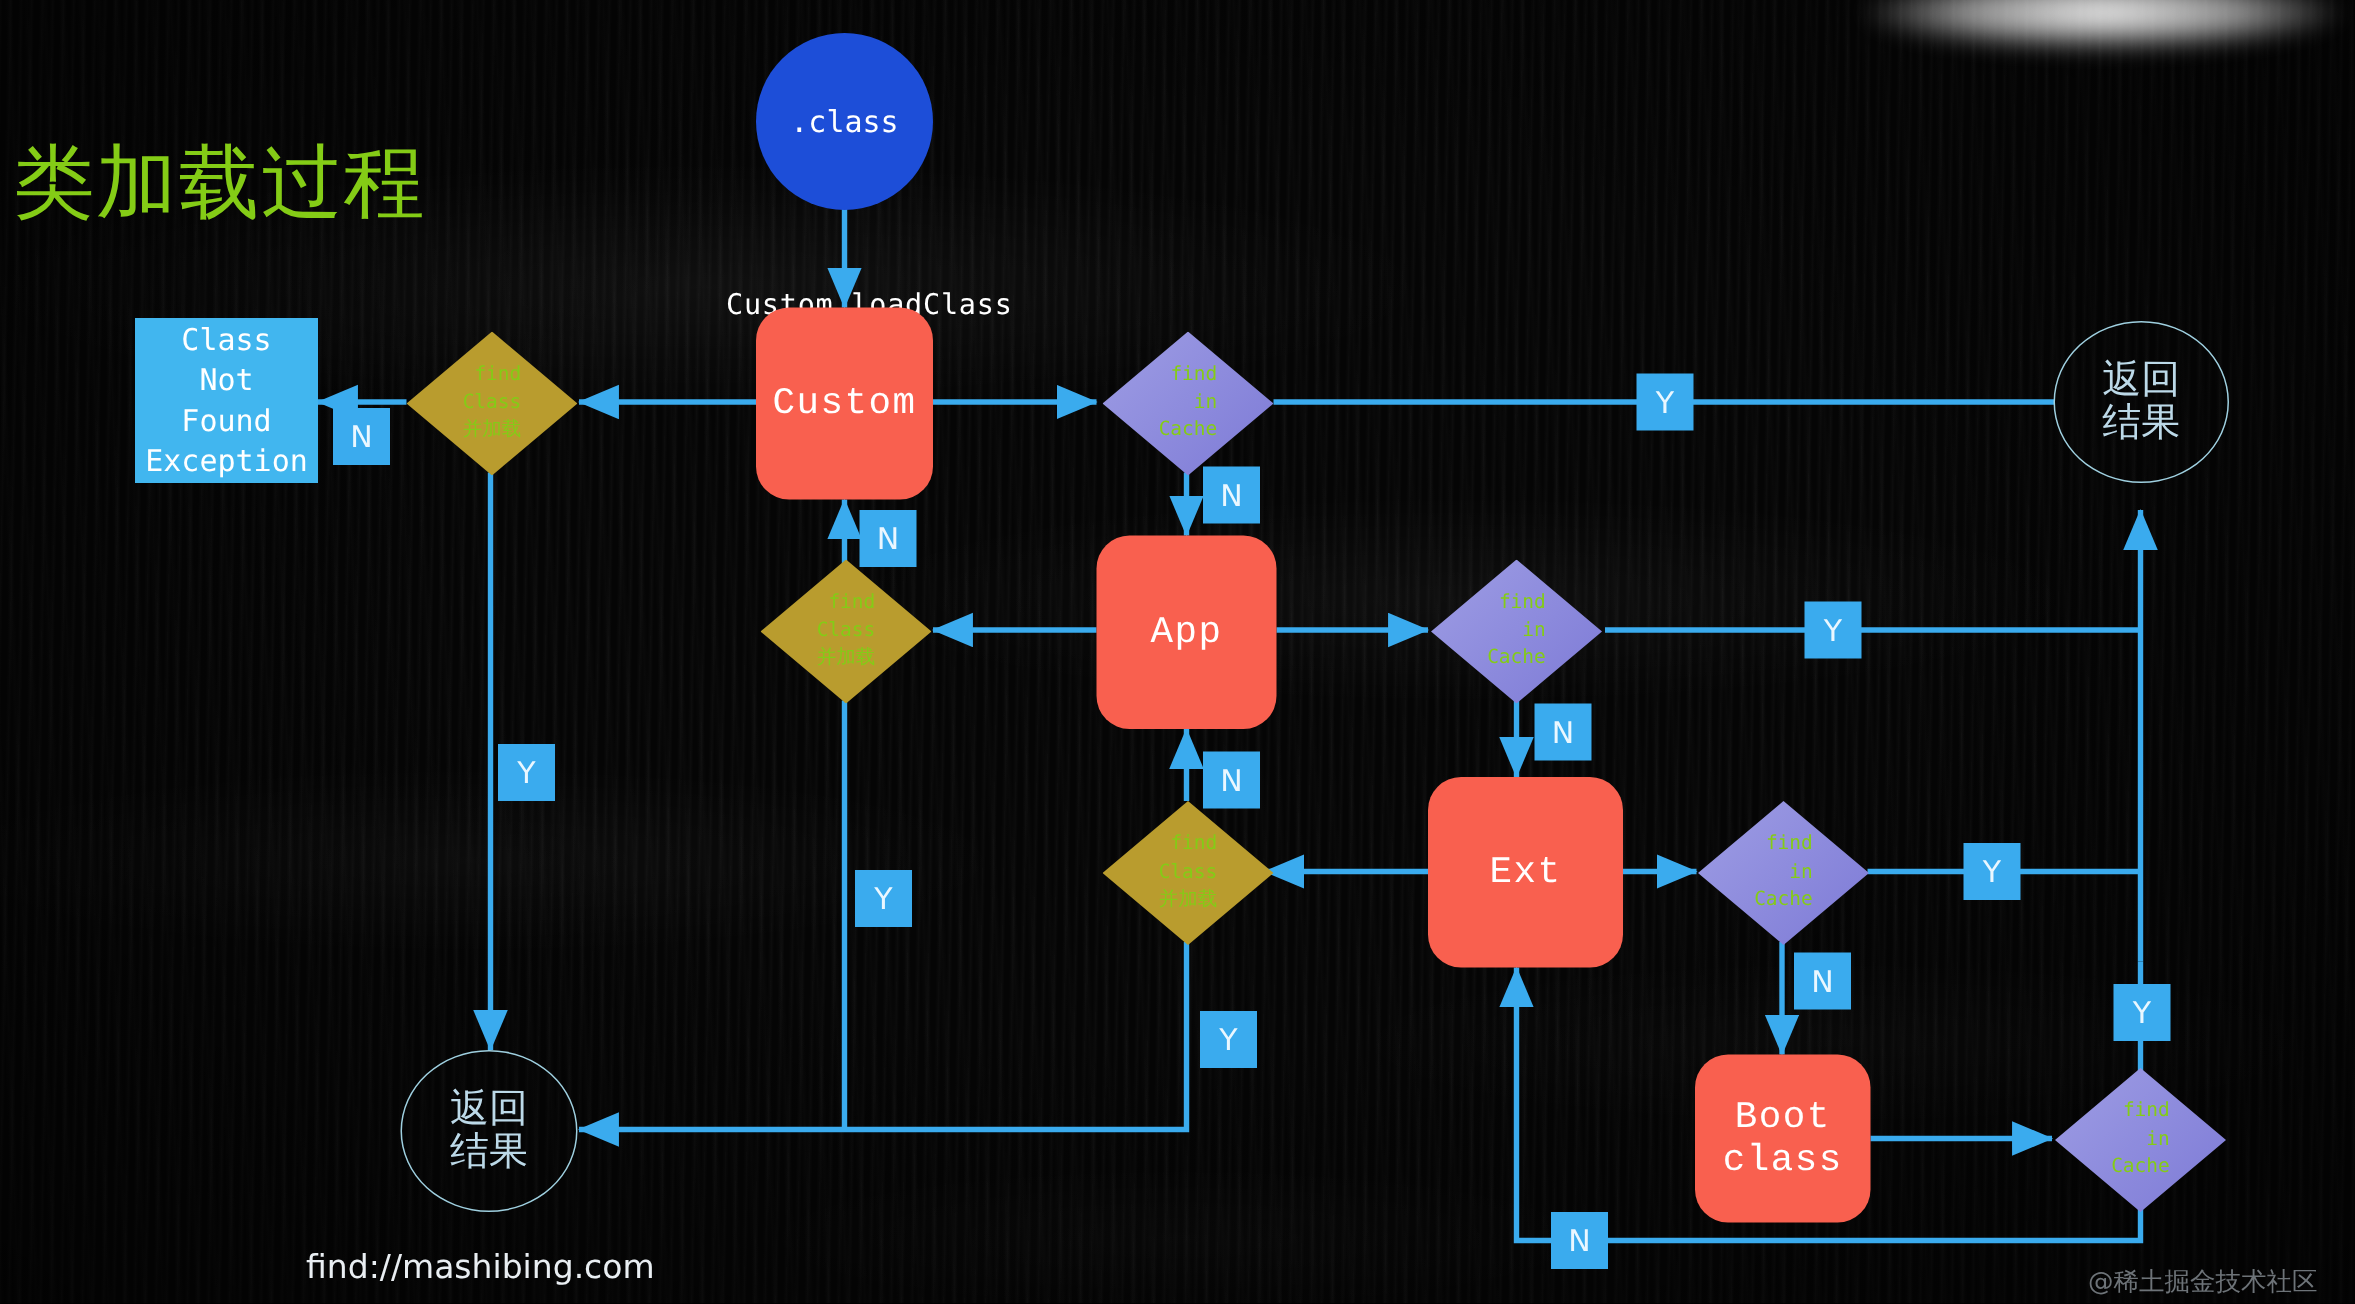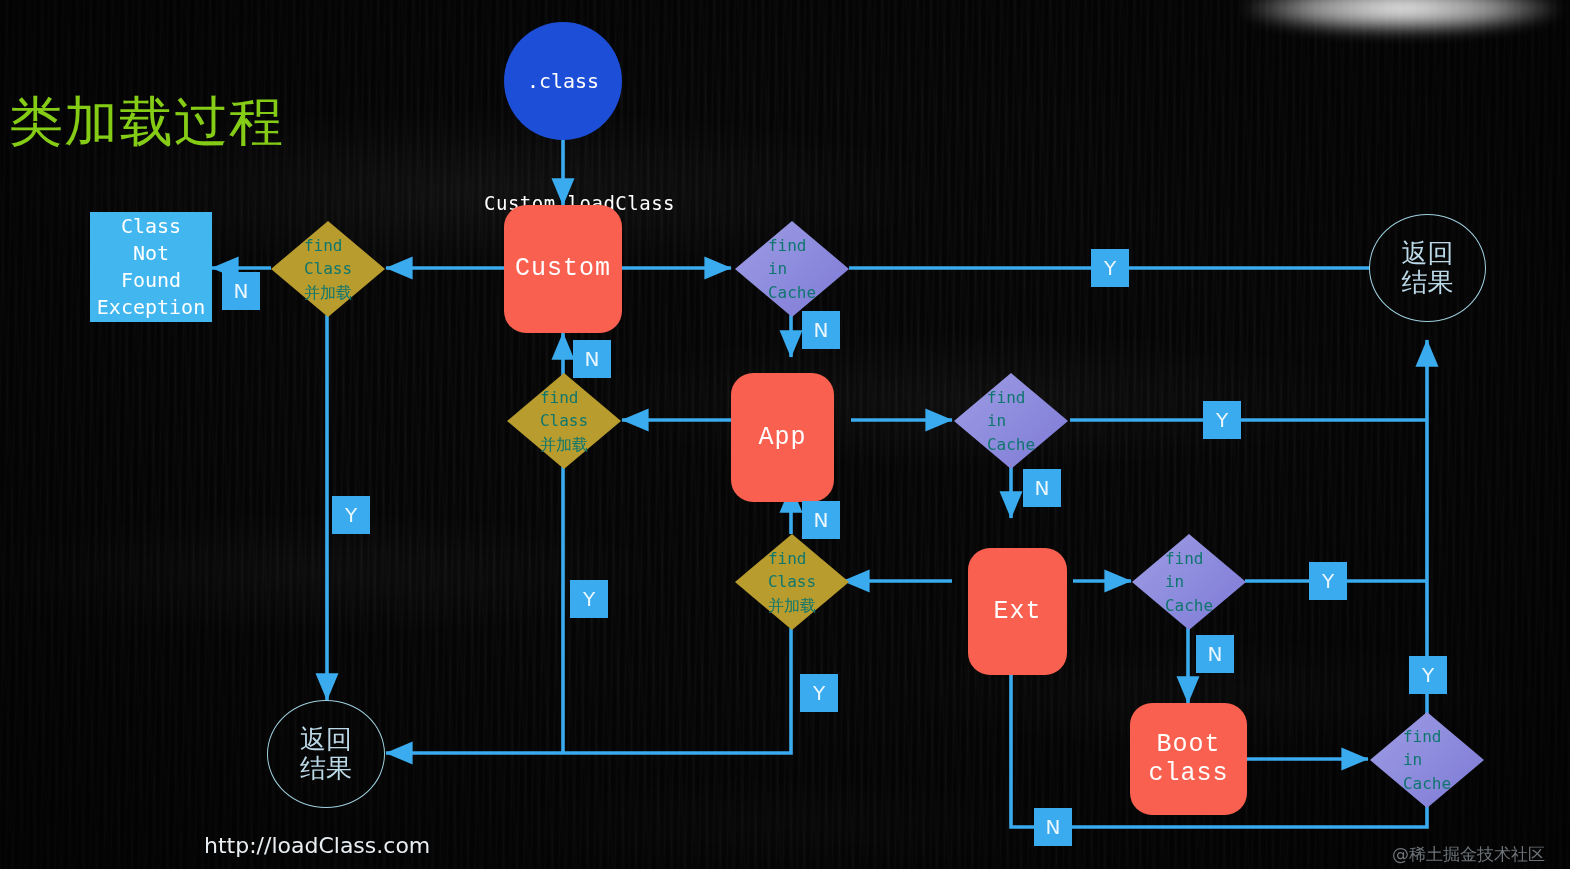--- a/index.html
+++ b/index.html
@@ -38,21 +38,21 @@
   .rnd{border-radius:22px;background:#f9604f;font-size:25px;letter-spacing:1px;line-height:1.18;font-family:Liberation Mono, monospace;}
   .circ-fill{border-radius:50%;background:#1d4ed8;font-size:20px;}
   .circ-out{border-radius:50%;border:1.6px solid #9fd0e0;color:#bcd9e8;font-size:26px;line-height:1.12;
             font-family:"DejaVu Sans","Liberation Sans",sans-serif;background:transparent;}
   .sq{background:#41b6ef;font-size:20px;line-height:1.35;padding:2px 6px;}
   .lbl{background:#3aabee;color:#eaf7ff;font-size:20px;font-family:"DejaVu Sans","Liberation Sans",sans-serif;}
 
   .dia{position:absolute;}
   .dia .shape{position:absolute;inset:0;}
   .dia .txt{position:absolute;inset:0;display:flex;align-items:center;justify-content:center;
-            color:#0f766e;font-size:16px;line-height:1.45;text-align:left;}
+            color:#84cc16;font-size:13px;line-height:1.45;text-align:right;}
   .dia.gold .shape{background:#b99c2e;clip-path:polygon(50% 0,100% 50%,50% 100%,0 50%);}
   .dia.purp .shape{background:linear-gradient(135deg,#9e9de4,#7d7ad6);clip-path:polygon(50% 0,100% 50%,50% 100%,0 50%);}
 
   .caption{position:absolute;color:#fff;font-size:19px;letter-spacing:0.5px;margin-top:32px;}
 
   svg.links{position:absolute;inset:0;width:1570px;height:869px;pointer-events:none;}
 </style>
 </head>
 <body>
 
@@ -113,38 +113,38 @@
 
       <line x1="504" y1="268" x2="386" y2="268" marker-end="url(#ar)"></line>
 
       <line x1="271" y1="268" x2="212" y2="268" marker-end="url(#ar)"></line>
 
       <line x1="327" y1="315" x2="327" y2="700" marker-end="url(#ar)"></line>
     </g>
   </svg>
 
   <div class="title">类加载过程</div>
-  <div class="url">http://loadClass.com</div>
+  <div class="url">find://mashibing.com</div>
   <div class="wm">@稀土掘金技术社区</div>
 
   <div class="node circ-fill" style="left:504px;top:22px;width:118px;height:118px;">
     <span>​.class</span>
   </div>
 
   <div class="caption" style="left:484px;top:160px;">Custom.loadClass</div>
 
   <div class="node rnd" style="left:504px;top:205px;width:118px;height:128px;">
     <span>Custom</span>
   </div>
 
-  <div class="node rnd" style="left:731px;top:373px;width:103px;height:129px;">
+  <div class="node rnd" style="left:731px;top:357px;width:120px;height:129px;">
     <span>App</span>
   </div>
 
-  <div class="node rnd" style="left:952px;top:548px;width:99px;height:127px;margin-left:16px;">
+  <div class="node rnd" style="left:952px;top:518px;width:130px;height:127px;">
     <span>Ext</span>
   </div>
 
   <div class="node rnd" style="left:1130px;top:703px;width:117px;height:112px;white-space:pre-line;">
     <span>Boot
 class</span>
   </div>
 
   <div class="node sq" style="left:90px;top:212px;width:122px;height:110px;white-space:pre-line;">
     <span>Class

